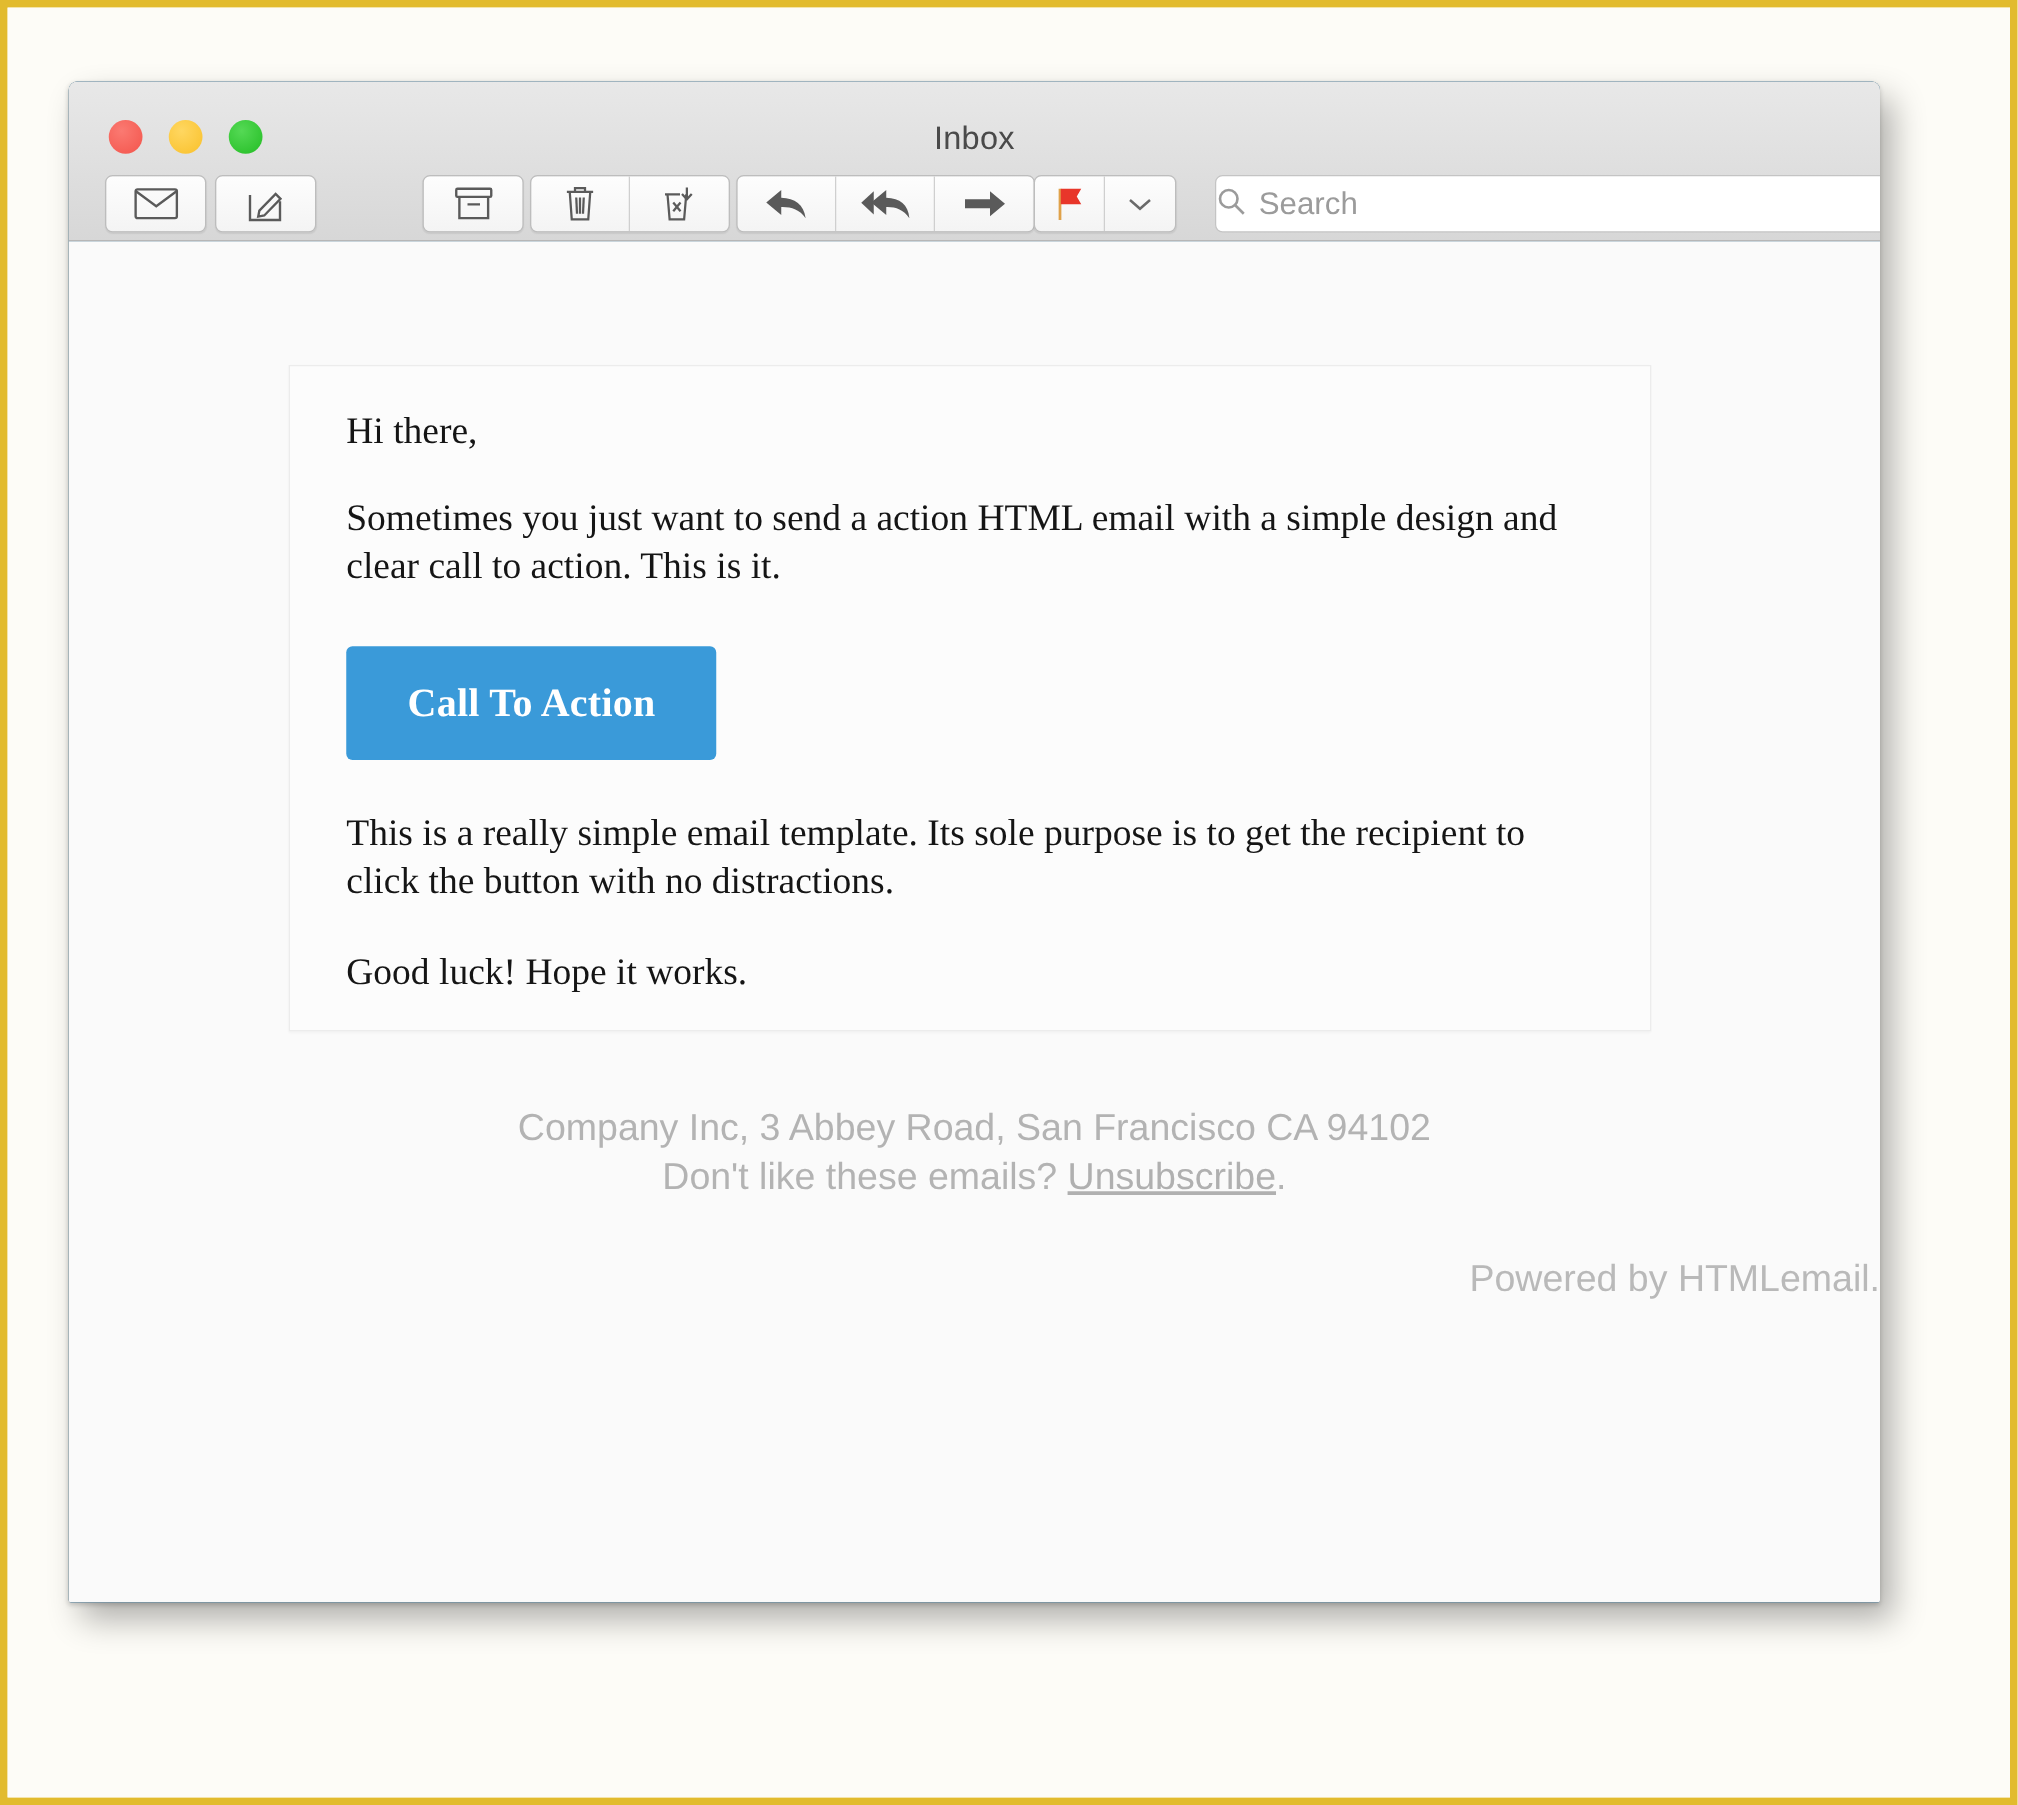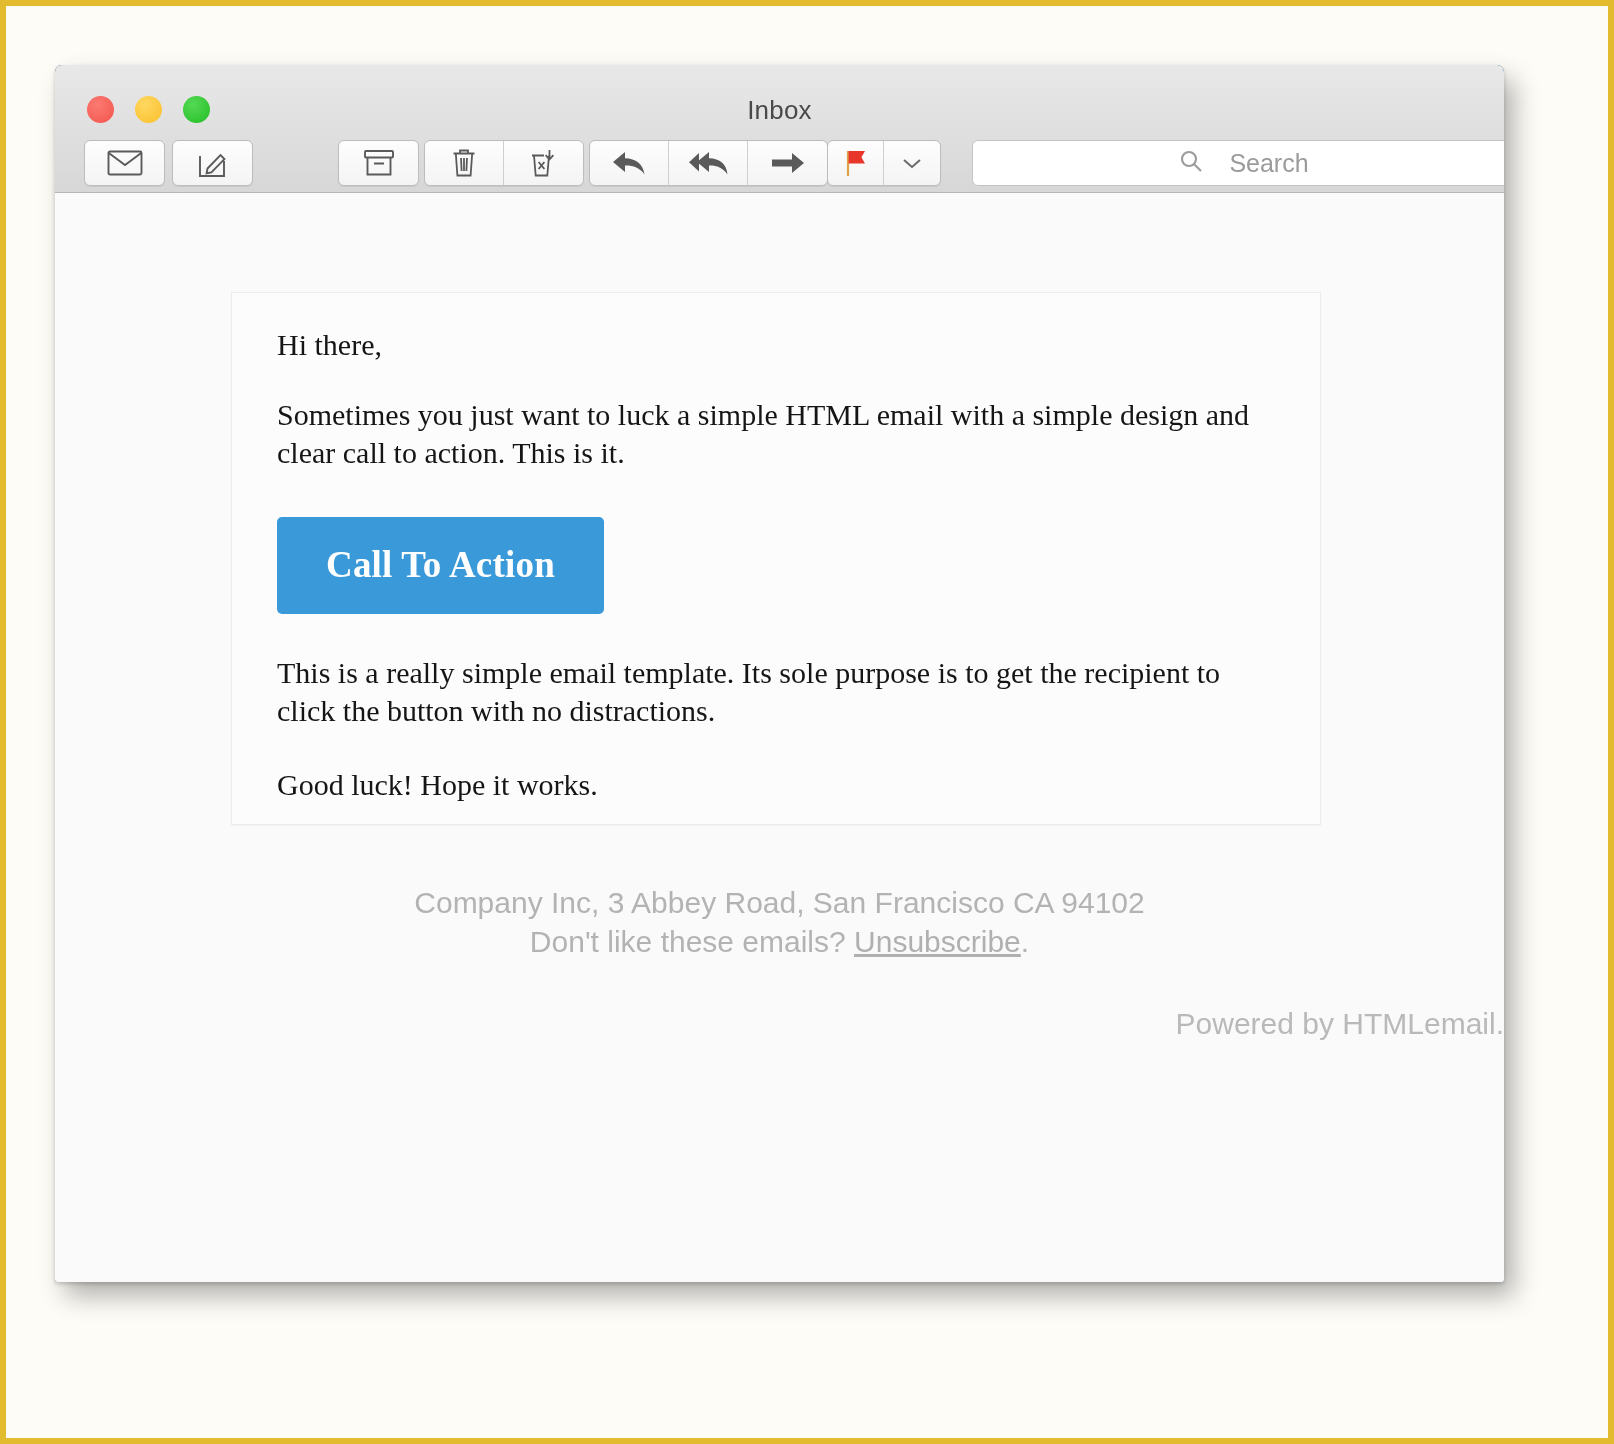--- a/index.html
+++ b/index.html
@@ -122,22 +122,22 @@
     position: absolute;
     left: 917px;
     width: 544px;
     height: 46px;
     background: #ffffff;
     border: 1px solid #c4c4c4;
     border-radius: 6px;
     box-sizing: border-box;
     display: flex;
     align-items: center;
-    justify-content: center;
-    gap: 26px;
+    justify-content: flex-start;
+    gap: 10px;
   }
   .search-placeholder {
     font-size: 25px;
     color: #9b9b9b;
     user-select: none;
   }
 
   
   .content {
     position: absolute;
@@ -170,21 +170,21 @@
   }
   .email-body p {
     margin: 0 0 36px 0;
   }
   .para-intro { margin-bottom: 32px !important; }
 
   .cta-button {
     display: inline-block;
     background: #3a9ad9;
     color: #ffffff;
-    font-size: 37px;
+    font-size: 32px;
     font-weight: bold;
     padding: 25px 49px;
     border-radius: 5px;
     margin: 10px 0 40px 0;
     text-decoration: none;
     letter-spacing: 0.2px;
     cursor: default;
   }
 
   
@@ -357,21 +357,21 @@
         </div>
 
       </div>
     </div>
 
     <div class="content">
 
       <div class="email-card">
         <div class="email-body">
           <p class="para-intro">Hi there,</p>
-          <p>Sometimes you just want to luck a simple HTML email with a simple design and clear call to action. This is it.</p>
+          <p>Sometimes you just want to send a action HTML email with a simple design and clear call to action. This is it.</p>
           <a class="cta-button">Call To Action</a>
           <p>This is a really simple email template. Its sole purpose is to get the recipient to click the button with no distractions.</p>
           <p style="margin-bottom:16px">Good luck! Hope it works.</p>
         </div>
       </div>
 
       <div class="email-footer">
         <span class="addr-line">Company Inc, 3 Abbey Road, San Francisco CA 94102</span>
         <span class="addr-line"><span>Don't like these emails? </span><a class="unsub">Unsubscribe</a><span>.</span></span>
         <span class="powered">Powered by HTMLemail.</span>

